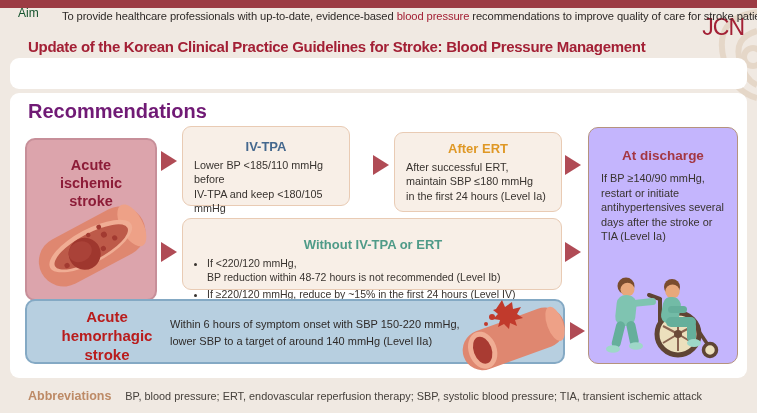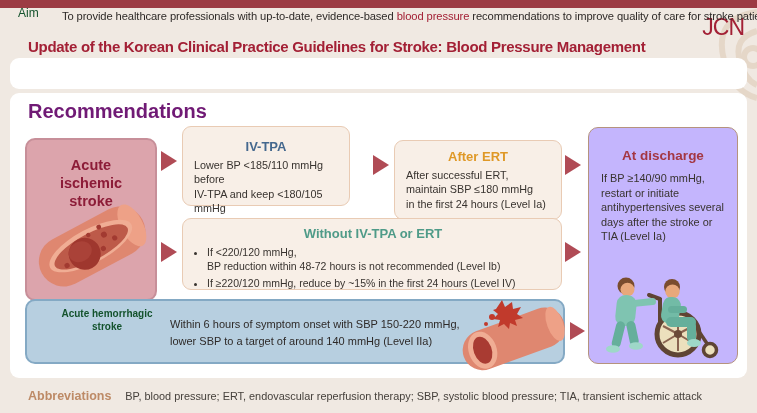--- a/index.html
+++ b/index.html
@@ -22,34 +22,34 @@
   .box{position:absolute;box-sizing:border-box;border-radius:10px;z-index:2;}
   .box-ischemic{left:25px;top:138px;width:132px;height:163px;background:#dca4ac;border:2px solid #c78f99;}
   .box-ischemic .box-label{margin-top:16px;text-align:center;font-size:14.5px;font-weight:bold;
         color:#8c1c38;line-height:1.25;padding:0 14px;}
   .vessel1{position:absolute;left:5px;top:50px;}
   .box-cream{background:#f8efe7;border:1.5px solid #e9cbb4;border-radius:9px;}
   .box-ivtpa{left:182px;top:126px;width:168px;height:80px;padding:12px 11px;}
   .box-title{text-align:center;font-size:13px;font-weight:bold;margin:0;}
   .box-ivtpa .box-title{color:#45688e;}
   .box-body{font-size:10.8px;color:#38332f;line-height:1.33;margin:4px 0 0;white-space:pre-line;}
-  .box-afterert{left:394px;top:140px;width:168px;height:80px;padding:8px 11px;}
+  .box-afterert{left:394px;top:132px;width:168px;height:80px;padding:8px 11px;}
   .box-afterert .box-title{color:#df9826;}
   .box-discharge{left:588px;top:127px;width:150px;height:237px;background:#c4b5fd;
         border:1.5px solid #b5937e;padding:20px 12px 0;}
   .box-discharge .box-title{color:#a43743;font-size:13.5px;}
   .box-discharge .box-body{font-size:10.9px;margin-top:8px;line-height:1.34;white-space:normal;}
   .wheelchair{position:absolute;left:9px;top:148px;}
-  .box-without{left:182px;top:218px;width:380px;height:72px;padding:7px 8px 0 10px;}
+  .box-without{left:182px;top:218px;width:380px;height:72px;padding:18px 8px 0 10px;}
   .box-without .box-title{color:#4f9b88;}
   .box-without ul{margin:5px 0 0;padding-left:14px;}
   .box-without li{font-size:10.5px;color:#38332f;line-height:1.32;white-space:pre-line;margin-bottom:3px;}
   .box-hemo{left:25px;top:299px;width:540px;height:65px;background:#b7cfe0;border:2px solid #84a9c4;}
   .box-hemo .box-label{position:absolute;left:20px;top:7px;width:120px;text-align:center;
-        font-size:10px;font-weight:bold;color:#14532d;line-height:1.25;}
+        font-size:15px;font-weight:bold;color:#b91c1c;line-height:1.25;}
   .box-hemo .box-body{position:absolute;left:143px;top:15px;width:312px;font-size:11px;
         color:#2e2a28;white-space:pre-line;line-height:1.5;margin:0;}
   .vessel2{position:absolute;left:423px;top:-8px;}
   .arrow{position:absolute;width:16px;height:20px;background:#b04b55;
         clip-path:polygon(0 0,100% 50%,0 100%);z-index:2;}
   .arrow-a{left:161px;top:151px;}
   .arrow-b{left:373px;top:155px;}
   .arrow-c{left:565px;top:155px;}
   .arrow-d{left:161px;top:242px;}
   .arrow-e{left:565px;top:242px;}

